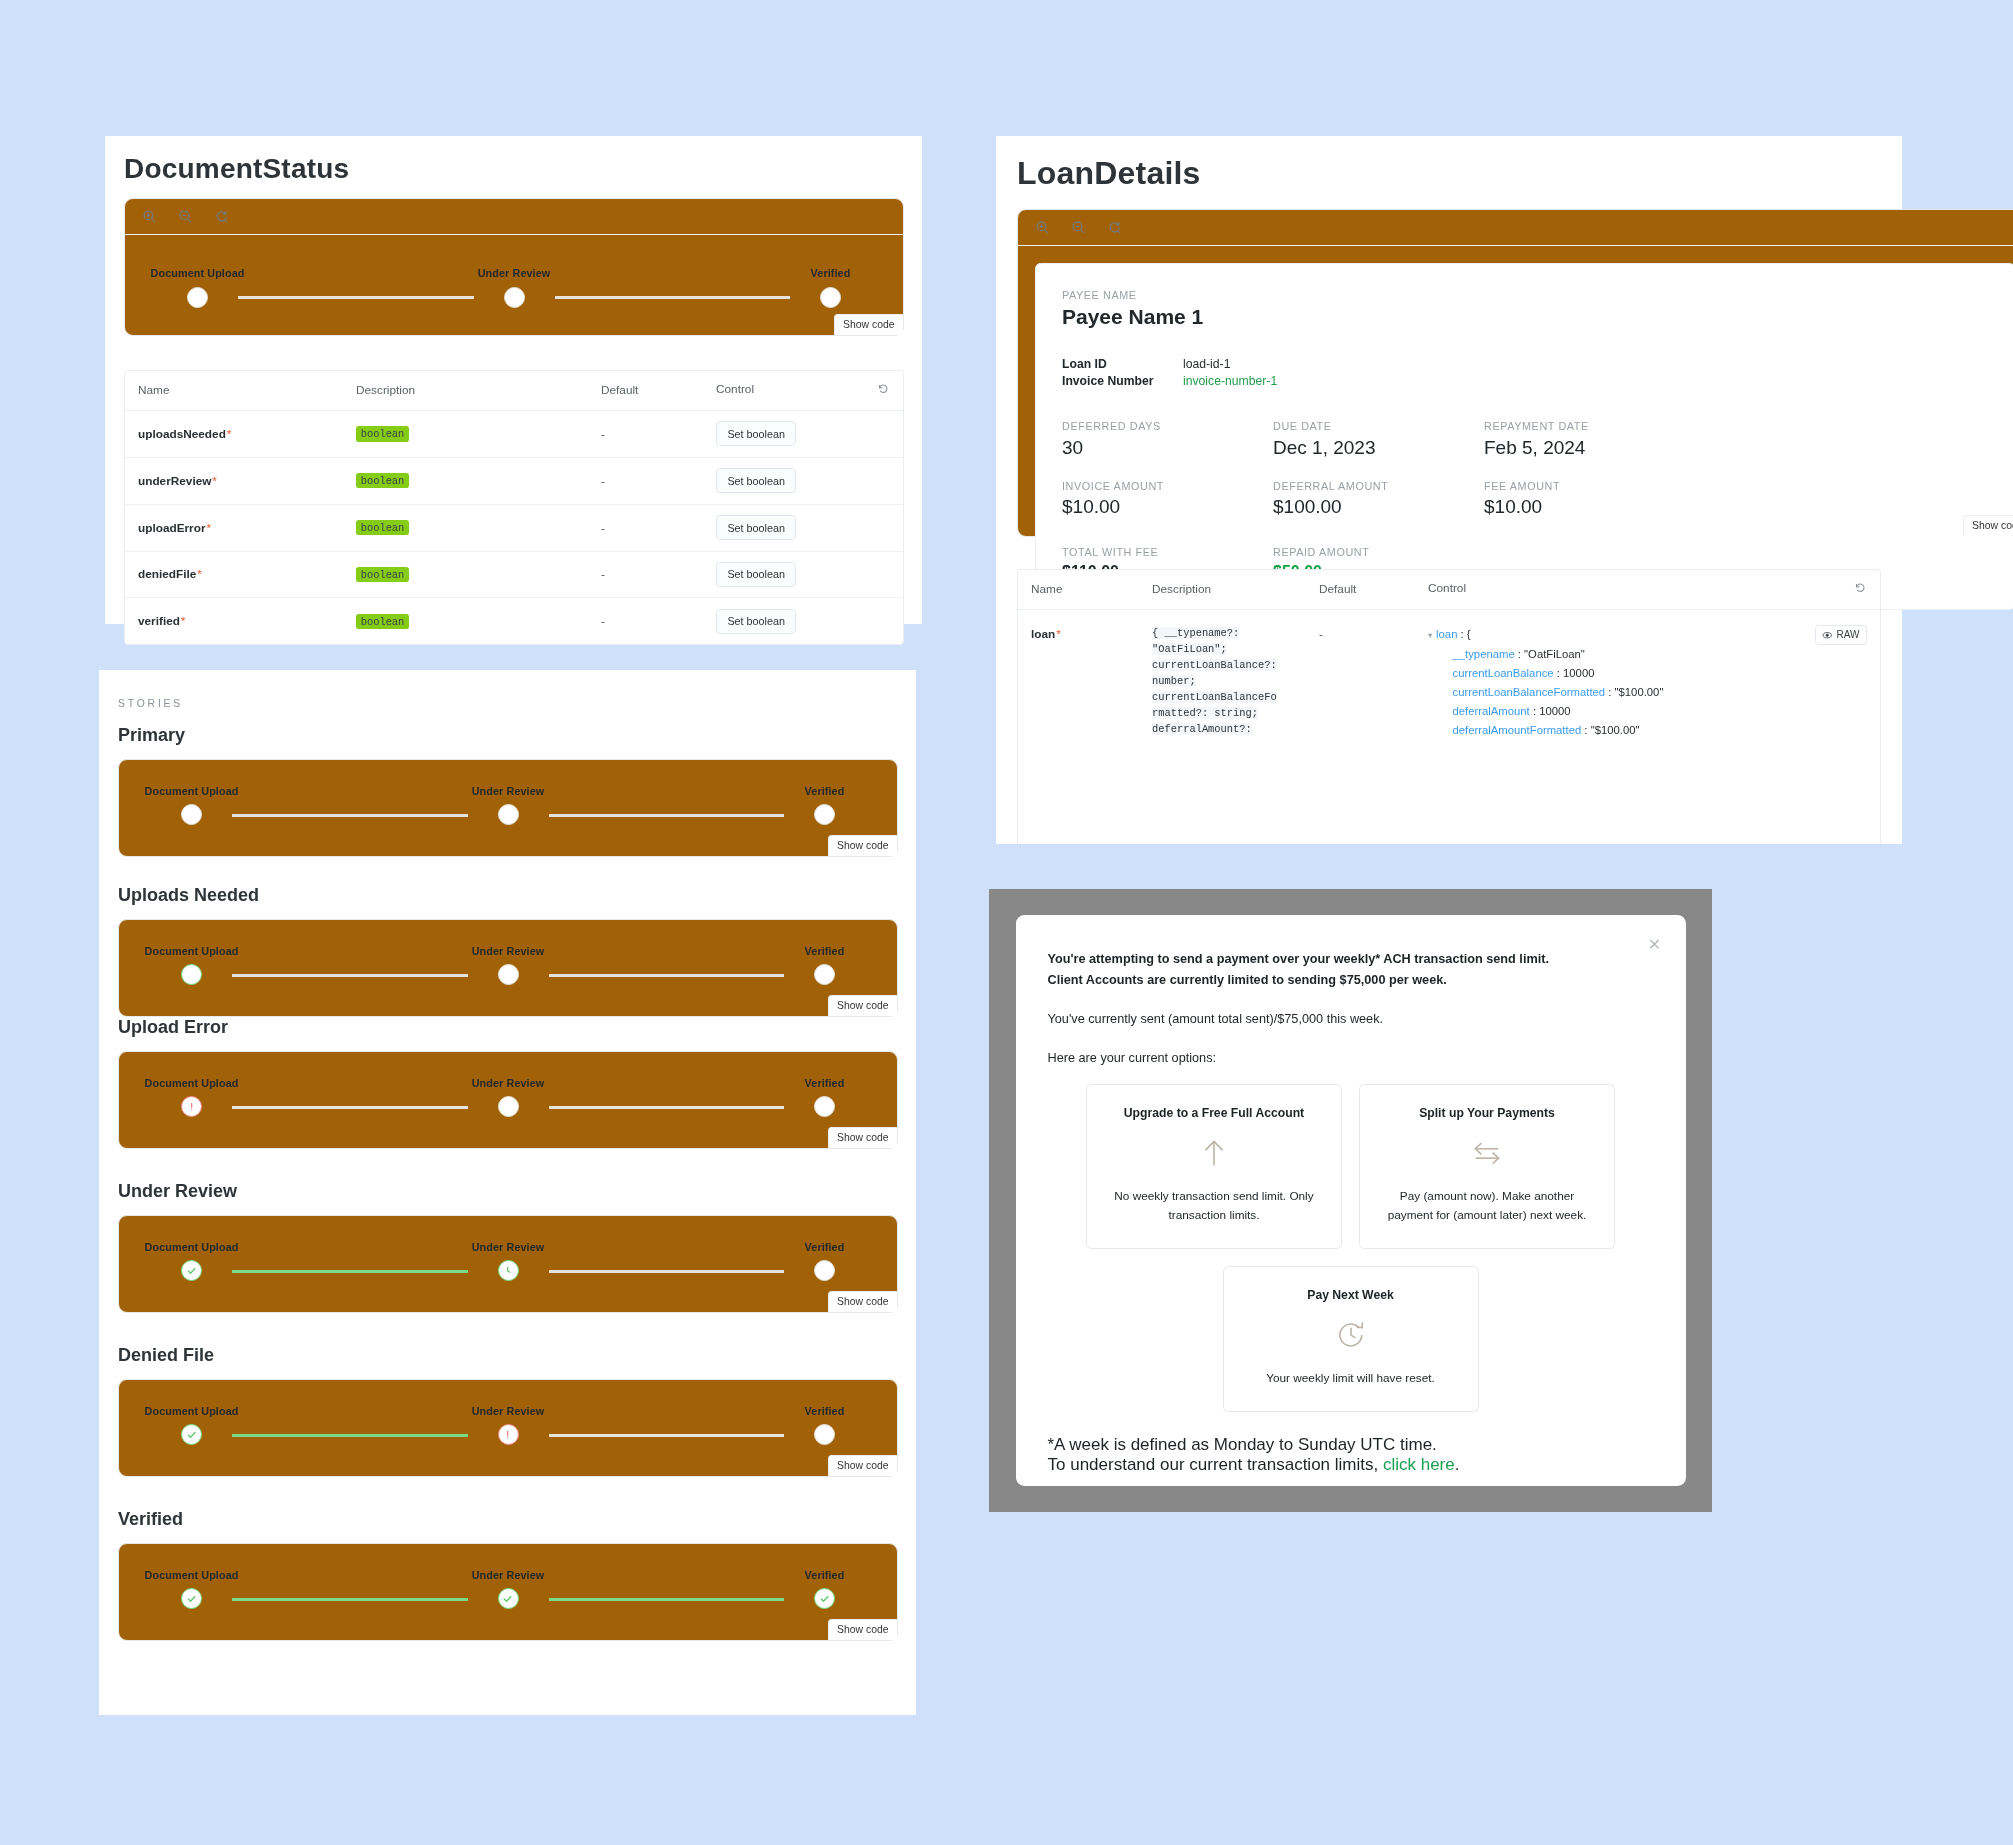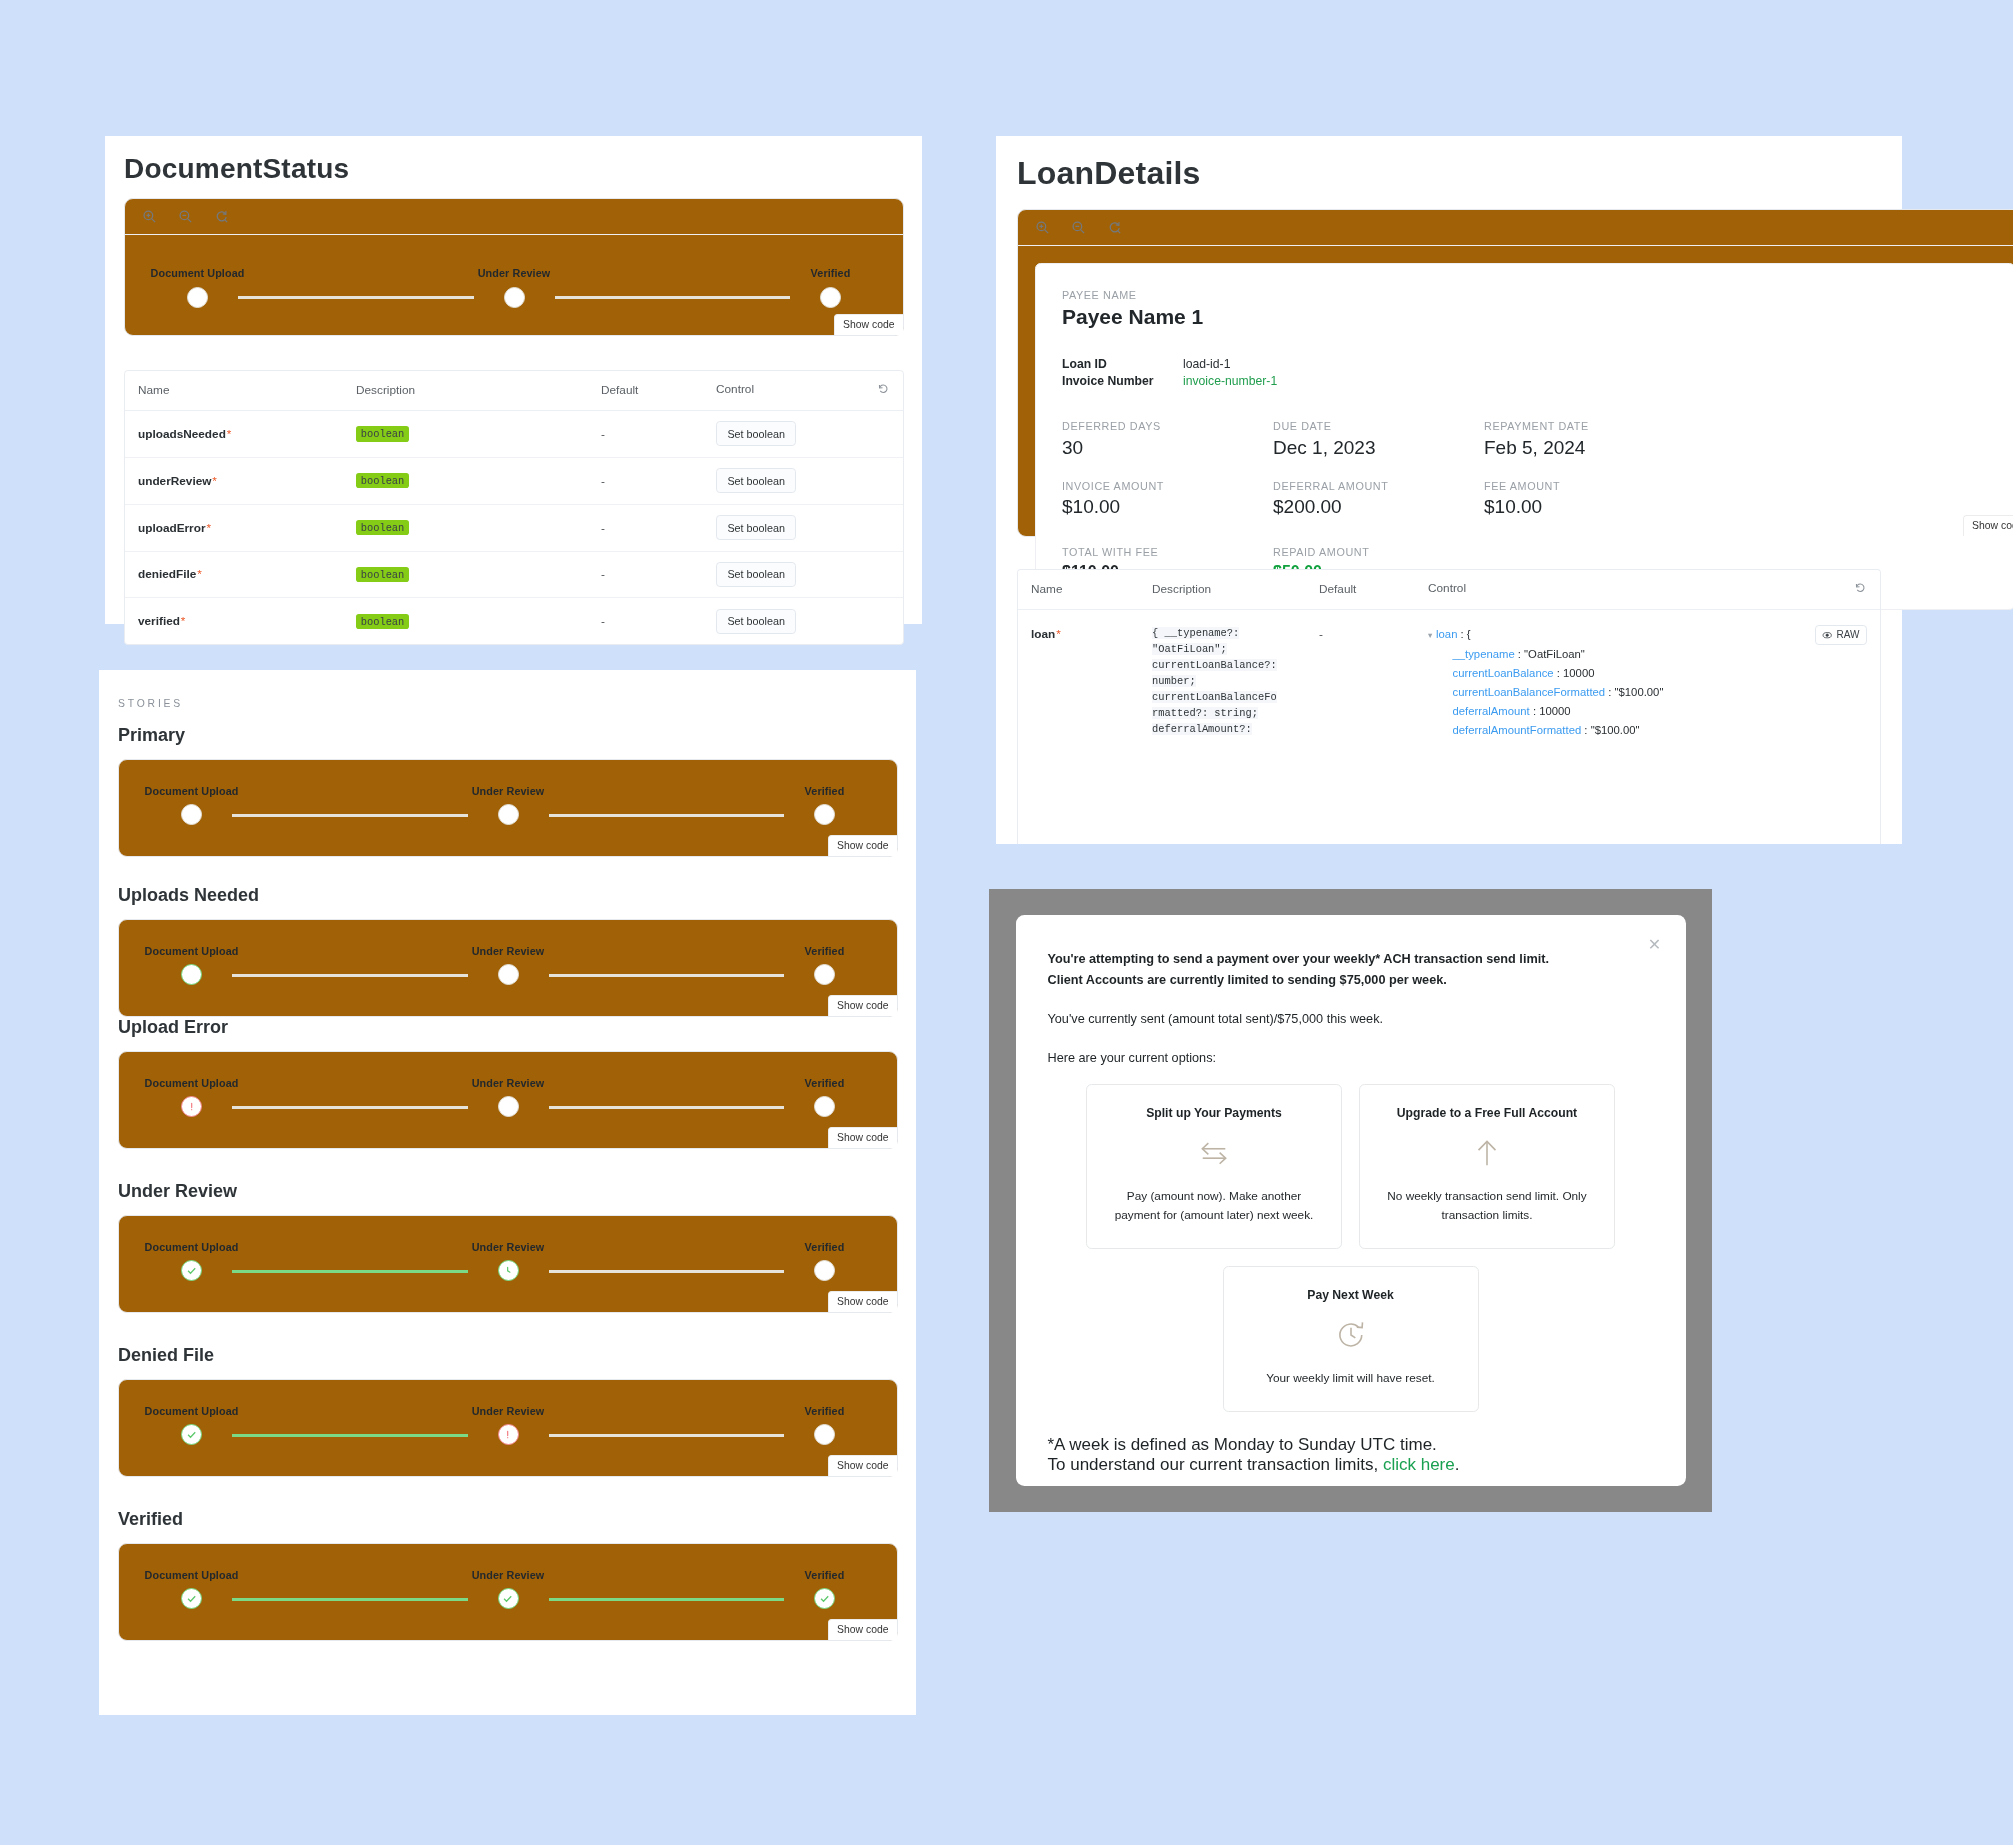--- a/index.html
+++ b/index.html
@@ -522,21 +522,21 @@
             </div>
           </div>
 
           <div class="ld-grid" style="margin-top:21px;">
             <div class="ld-cell">
               <div class="ld-eyebrow">INVOICE AMOUNT</div>
               <div class="val">$10.00</div>
             </div>
             <div class="ld-cell">
               <div class="ld-eyebrow">DEFERRAL AMOUNT</div>
-              <div class="val">$200.00</div>
+              <div class="val">$100.00</div>
             </div>
             <div class="ld-cell">
               <div class="ld-eyebrow">FEE AMOUNT</div>
               <div class="val">$10.00</div>
             </div>
           </div>
 
           <div class="ld-grid" style="margin-top:28px;">
             <div class="ld-cell">
               <div class="ld-eyebrow">TOTAL WITH FEE</div>
@@ -620,40 +620,40 @@
 
       <div class="m-strong" style="margin-top:5.6px;">You're attempting to send a payment over your weekly* ACH transaction send limit.</div>
       <div class="m-strong">Client Accounts are currently limited to sending $75,000 per week.</div>
       <div class="m-gap"></div>
       <div class="m-text">You've currently sent (amount total sent)/$75,000 this week.</div>
       <div class="m-gap"></div>
       <div class="m-text">Here are your current options:</div>
 
       <div class="opt-row">
         <div class="opt-card">
+          <div class="opt-title">Upgrade to a Free Full Account</div>
+          <div class="opt-icon">
+            <svg viewBox="0 0 34 34" width="32" height="32" fill="none" stroke="#bdb4a6" stroke-width="1.7">
+              <line x1="17" y1="30" x2="17" y2="5"></line>
+                <polyline points="8,14 17,4.6 26,14"></polyline>
+            </svg>
+          </div>
+          <div class="opt-desc">No weekly transaction send limit. Only transaction limits.</div>
+        </div>
+        <div class="opt-card">
           <div class="opt-title">Split up Your Payments</div>
           <div class="opt-icon">
             <svg viewBox="0 0 34 34" width="32" height="32" fill="none" stroke="#bdb4a6" stroke-width="1.7">
               <line x1="5" y1="12.5" x2="29" y2="12.5"></line>
                 <polyline points="11,6.6 4.6,12.5 11,18.4"></polyline>
               <line x1="29" y1="22.5" x2="5" y2="22.5"></line>
                 <polyline points="23,16.6 29.4,22.5 23,28.4"></polyline>
             </svg>
           </div>
           <div class="opt-desc">Pay (amount now). Make another payment for (amount later) next week.</div>
-        </div>
-        <div class="opt-card">
-          <div class="opt-title">Upgrade to a Free Full Account</div>
-          <div class="opt-icon">
-            <svg viewBox="0 0 34 34" width="32" height="32" fill="none" stroke="#bdb4a6" stroke-width="1.7">
-              <line x1="17" y1="30" x2="17" y2="5"></line>
-                <polyline points="8,14 17,4.6 26,14"></polyline>
-            </svg>
-          </div>
-          <div class="opt-desc">No weekly transaction send limit. Only transaction limits.</div>
         </div>
       </div>
 
       <div class="opt-center">
         <div class="opt-card" style="width:256px;">
           <div class="opt-title">Pay Next Week</div>
           <div class="opt-icon">
             <svg viewBox="0 0 34 34" width="32" height="32" fill="none" stroke="#bdb4a6" stroke-width="1.7">
               <path d="M28.4 17a11.6 11.6 0 1 1-3.6-8.4"></path>
               <polyline points="29.2,3.6 28.8,9.2 23.2,8.6"></polyline>

